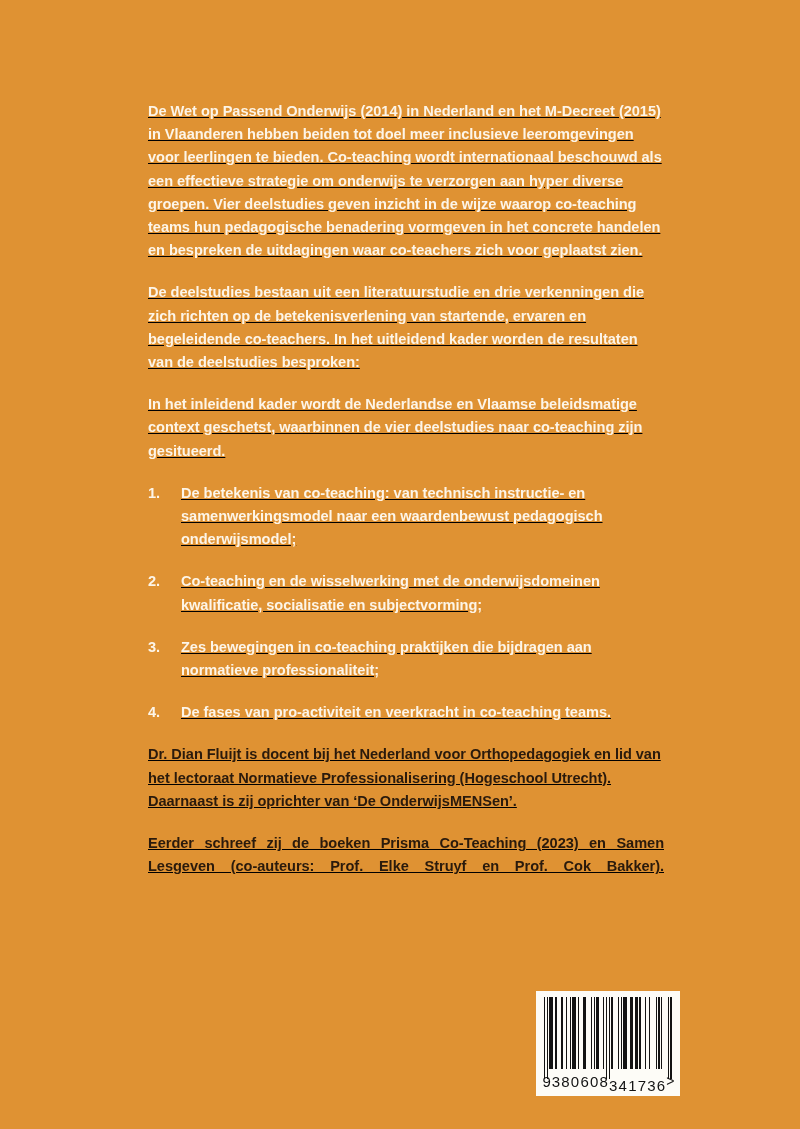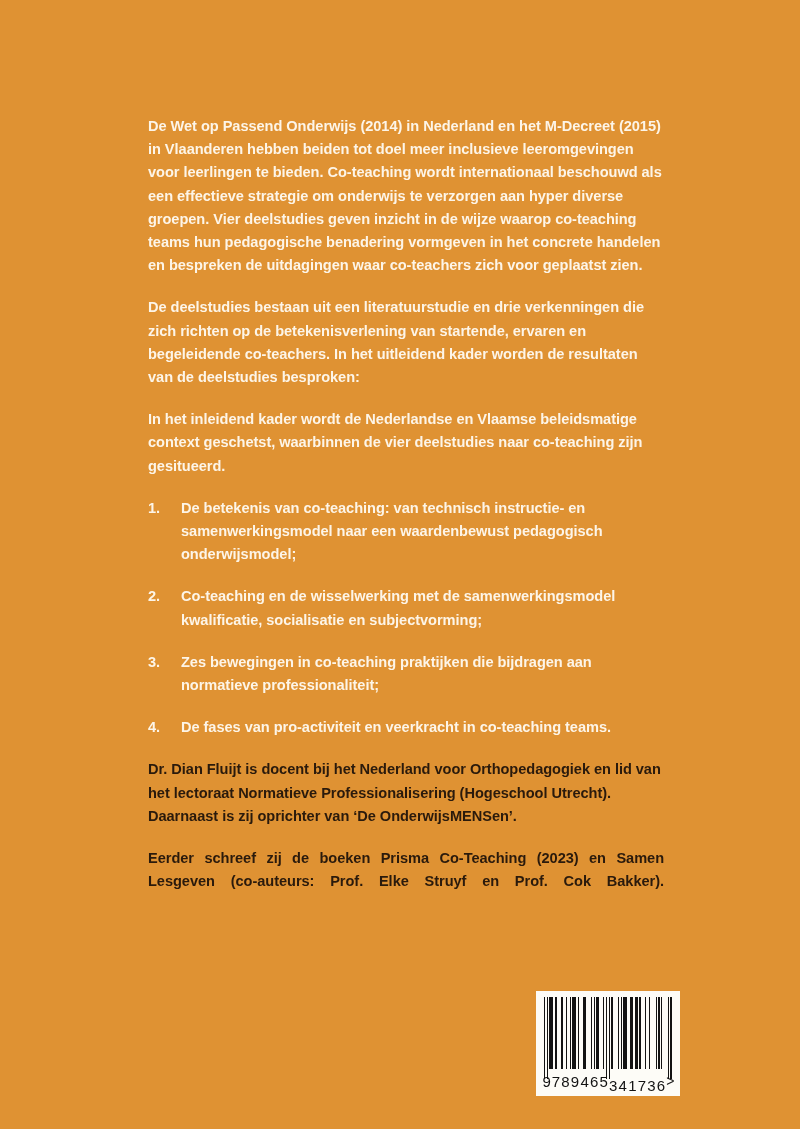--- a/index.html
+++ b/index.html
@@ -17,22 +17,23 @@
 
   #page {
     position: absolute;
     inset: 0;
     background: #df9233;
   }
 
   .content {
     position: absolute;
     left: 148px;
-    top: 115px;
+    top: 100px;
     width: 516px;
+    text-decoration: underline;
   }
 
   p.body-para {
     margin: 0 0 19px 0;
     color: #fdf5e8;
     font-size: 14.6px;
     line-height: 23.2px;
     font-weight: 700;
     letter-spacing: -0.05px;
     text-align: left;
@@ -170,21 +171,21 @@
 
     <p class="body-para">In het inleidend kader wordt de Nederlandse en Vlaamse beleidsmatige context geschetst, waarbinnen de vier deelstudies naar co-teaching zijn gesitueerd.</p>
 
     <ol class="study-list">
       <li>
         <span class="num">1.</span>
         <span class="txt">De betekenis van co-teaching: van technisch instructie- en samenwerkingsmodel naar een waardenbewust pedagogisch onderwijsmodel;</span>
       </li>
       <li>
         <span class="num">2.</span>
-        <span class="txt">Co-teaching en de wisselwerking met de samenwerkingsmodel kwalificatie, socialisatie en subjectvorming;</span>
+        <span class="txt">Co-teaching en de wisselwerking met de onderwijsdomeinen kwalificatie, socialisatie en subjectvorming;</span>
       </li>
       <li>
         <span class="num">3.</span>
         <span class="txt">Zes bewegingen in co-teaching praktijken die bijdragen aan normatieve professionaliteit;</span>
       </li>
       <li>
         <span class="num">4.</span>
         <span class="txt">De fases van pro-activiteit en veerkracht in co-teaching teams.</span>
       </li>
     </ol>
@@ -253,19 +254,19 @@
         <span class="bar" style="width:1.347px;background:#131313"></span>
         <span class="sp" style="width:1.347px"></span>
         <span class="bar" style="width:1.347px;background:#131313"></span>
         <span class="sp" style="width:5.389px"></span>
         <span class="bar guard" style="width:1.347px;background:#131313"></span>
         <span class="sp" style="width:1.347px"></span>
         <span class="bar guard" style="width:1.347px;background:#131313"></span>
       </div>
     <div class="barcode-digits">
       <span class="d-lead">9</span>
-      <span class="d-left">789465</span>
+      <span class="d-left">380608</span>
       <span class="d-right">341736</span>
       <span class="d-tail">&gt;</span>
     </div>
   </div>
 
 </div>
 
 </body></html>

